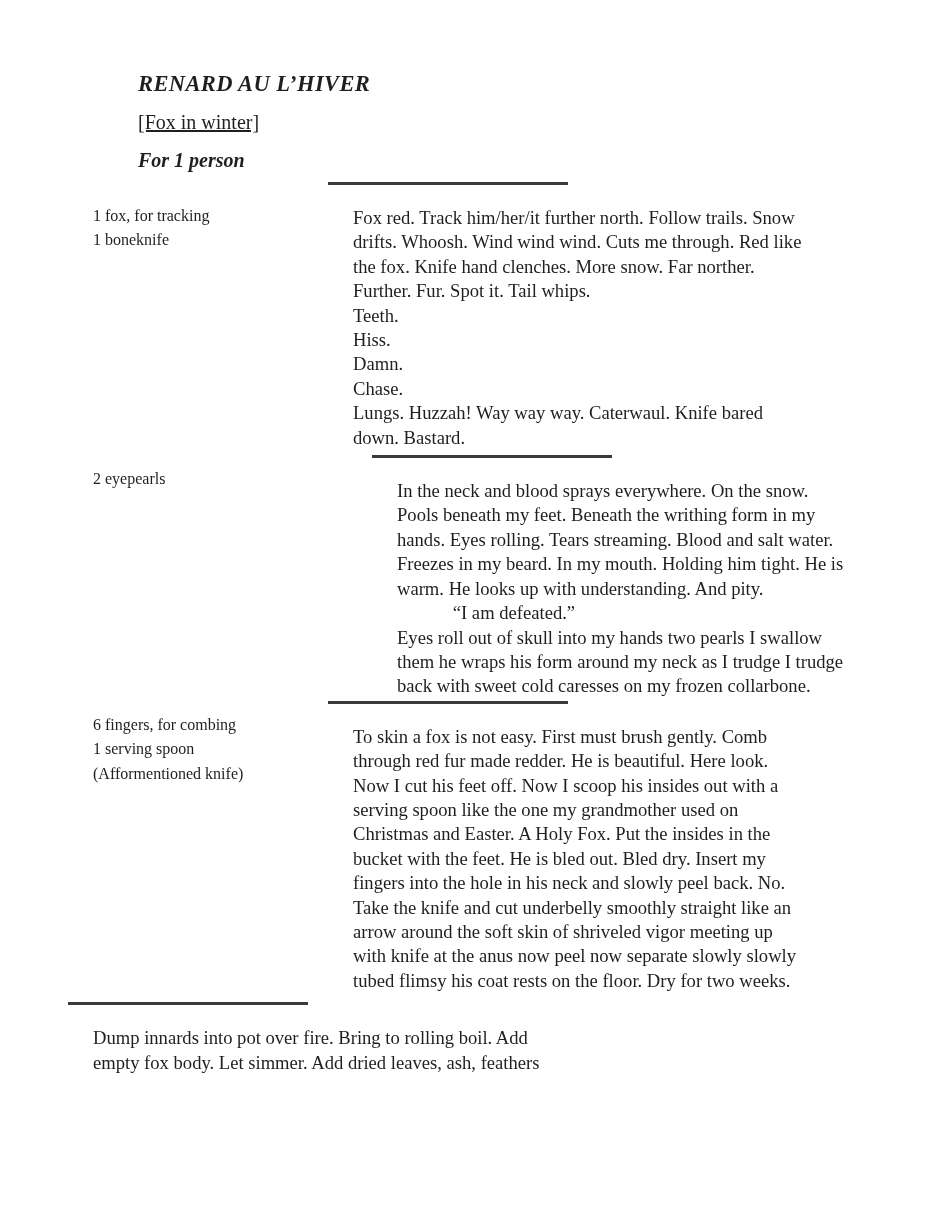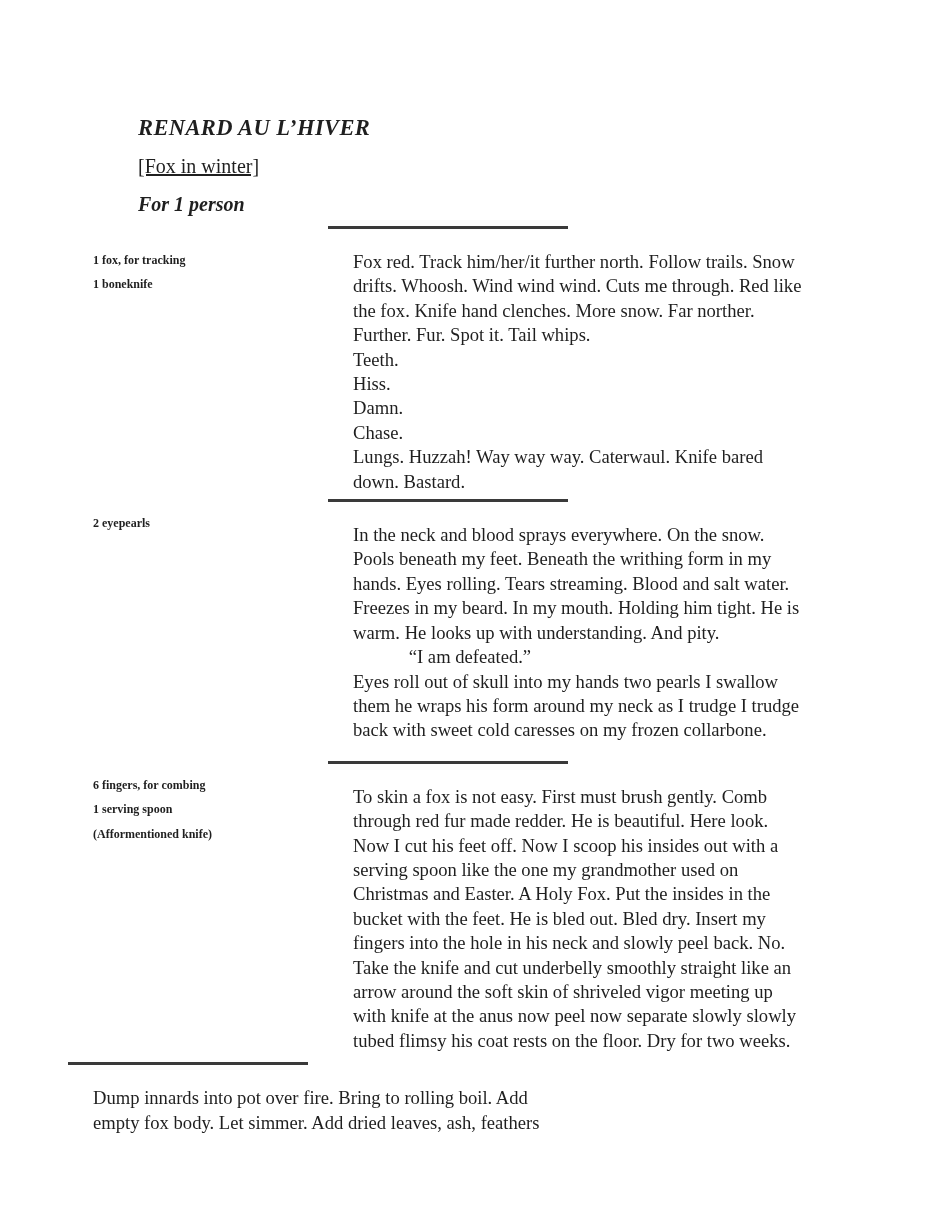--- a/index.html
+++ b/index.html
@@ -2,21 +2,21 @@
 <html><head>
 <meta charset="utf-8">
 <style>
   html, body { margin: 0; padding: 0; background: #ffffff; }
   .page {
     position: relative;
     width: 940px;
     height: 1216px;
     background: #ffffff;
     box-sizing: border-box;
-    padding: 114px 30px 0 93px;
+    padding: 70px 30px 0 93px;
     font-family: "Liberation Serif", serif;
     color: #1f1f1f;
     overflow: hidden;
   }
   .doc-header { margin-left: 45px; }
   .doc-title {
     font-size: 22.5px;
     font-weight: bold;
     font-style: italic;
     line-height: 28px;
@@ -31,27 +31,27 @@
   }
   .doc-serving {
     font-size: 20px;
     font-weight: bold;
     font-style: italic;
     line-height: 26px;
     margin: 0 0 9px 0;
   }
   .recipe-section { display: flex; align-items: flex-start; }
   .section-1 { margin-bottom: 5px; }
-  .section-2 { margin-bottom: 18px; }
+  .section-2 { margin-bottom: 2px; gap: 44px; }
   .section-3 { margin-bottom: 9px; }
   .ingredients {
     width: 260px;
     flex: 0 0 260px;
-    font-weight: bold;
-    font-size: 12px;
+    font-weight: normal;
+    font-size: 16px;
     line-height: 24.4px;
     white-space: pre;
     padding-top: 12px;
   }
   .section-1 .ingredients { padding-top: 22px; }
   .instructions { flex: 1 1 auto; min-width: 0; }
   .rule {
     height: 3px;
     width: 240px;
     margin-left: -25px;

